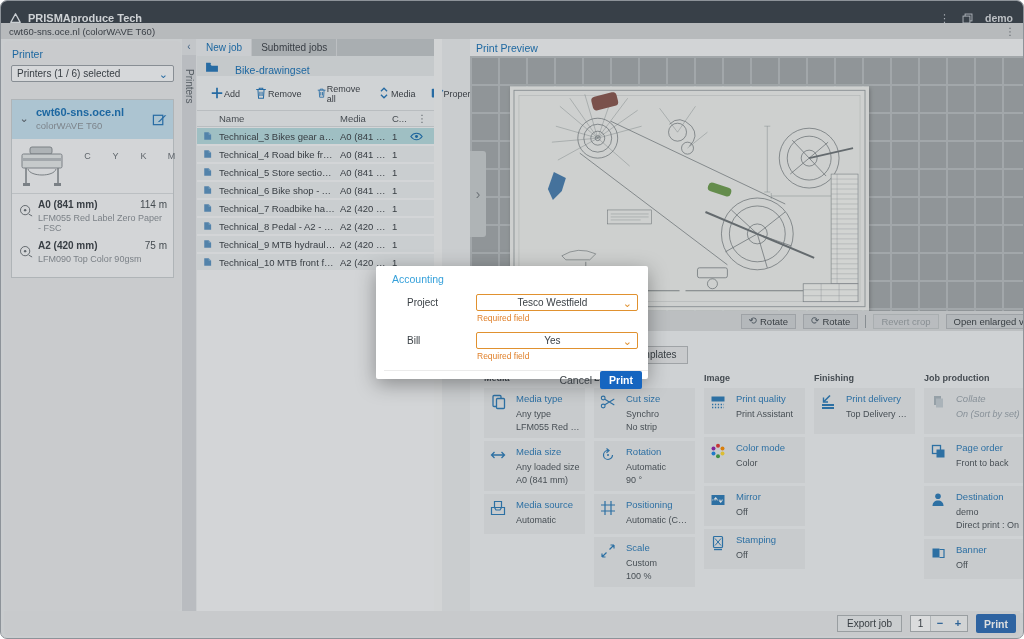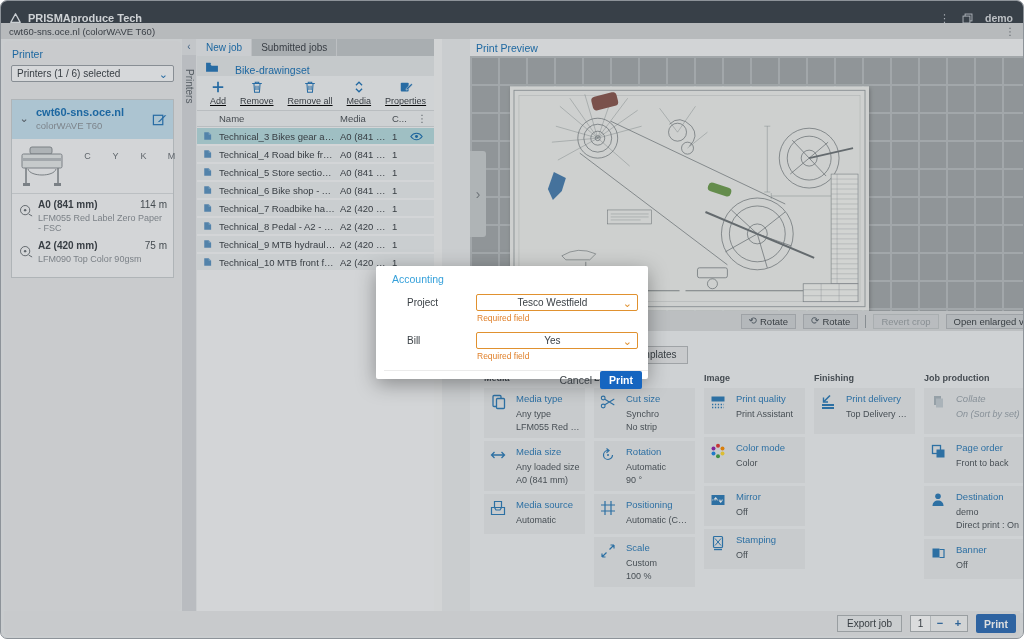--- a/index.html
+++ b/index.html
@@ -51,21 +51,21 @@
   .spine .v-label { writing-mode:vertical-rl; font-size:10px; color:#5f666d; margin:14px 0 0 2px; }
 
   
   .job-panel { position:absolute; left:196px; top:38px; width:237px; height:574px; background:#f4f5f6; }
   .tabs { height:17px; background:#c2c6c9; display:flex; }
   .tab { font-size:10px; padding:0 9px; line-height:17px; color:#3c4248; border-right:1px solid #d8dbdd; }
   .tab.active { background:#e9ebed; color:#1b72b5; }
   .jobset { height:20px; background:#e3e6e8; display:flex; align-items:flex-end; padding-left:8px; gap:16px; }
   .jobset .js-name { color:#1b72b5; font-size:10.5px; }
   .jtoolbar { height:34px; display:flex; align-items:center; gap:4px; padding-left:8px; background:#f0f2f3; }
-  .jt-btn { display:flex; flex-direction:column; align-items:center; padding:1px 5px; cursor:pointer;text-decoration:underline; }
+  .jt-btn { display:flex; flex-direction:row; align-items:center; padding:1px 5px; cursor:pointer; }
   .jt-btn .jt-lbl { font-size:9px; color:#3a3f45; margin-top:2px; }
   .thead { height:17px; display:grid; grid-template-columns:22px 1fr 52px 18px 24px; align-items:center; background:#eef0f1; border-top:1px solid #d5d8da; border-bottom:1px solid #d5d8da; }
   .thead .th { font-size:9.5px; color:#4a5056; }
   .thead .kebab { color:#6a7076; font-size:10px; text-align:center; }
   .rows { padding-top:1px; }
   .jrow { height:16px; display:grid; grid-template-columns:22px 1fr 52px 18px 24px; align-items:center; background:#e9ecee; margin-bottom:2px; }
   .jrow.selected { background:#b6dade; }
   .jrow .cell { font-size:9.5px; color:#3b4146; white-space:nowrap; overflow:hidden; text-overflow:ellipsis; padding-right:4px; }
   .jrow .ric { text-align:center; line-height:0; }
   .jrow .eye { line-height:0; }

